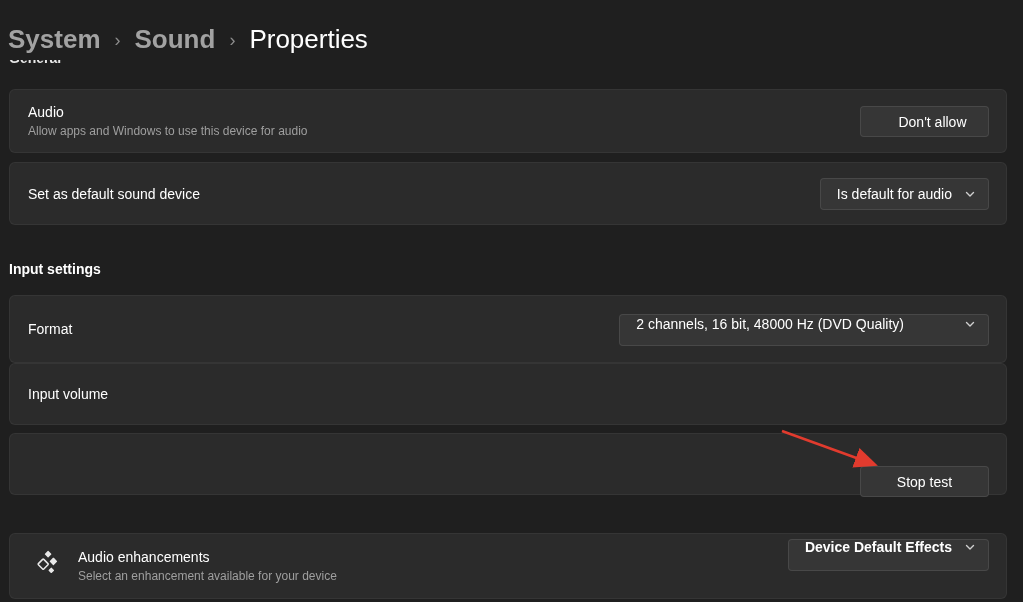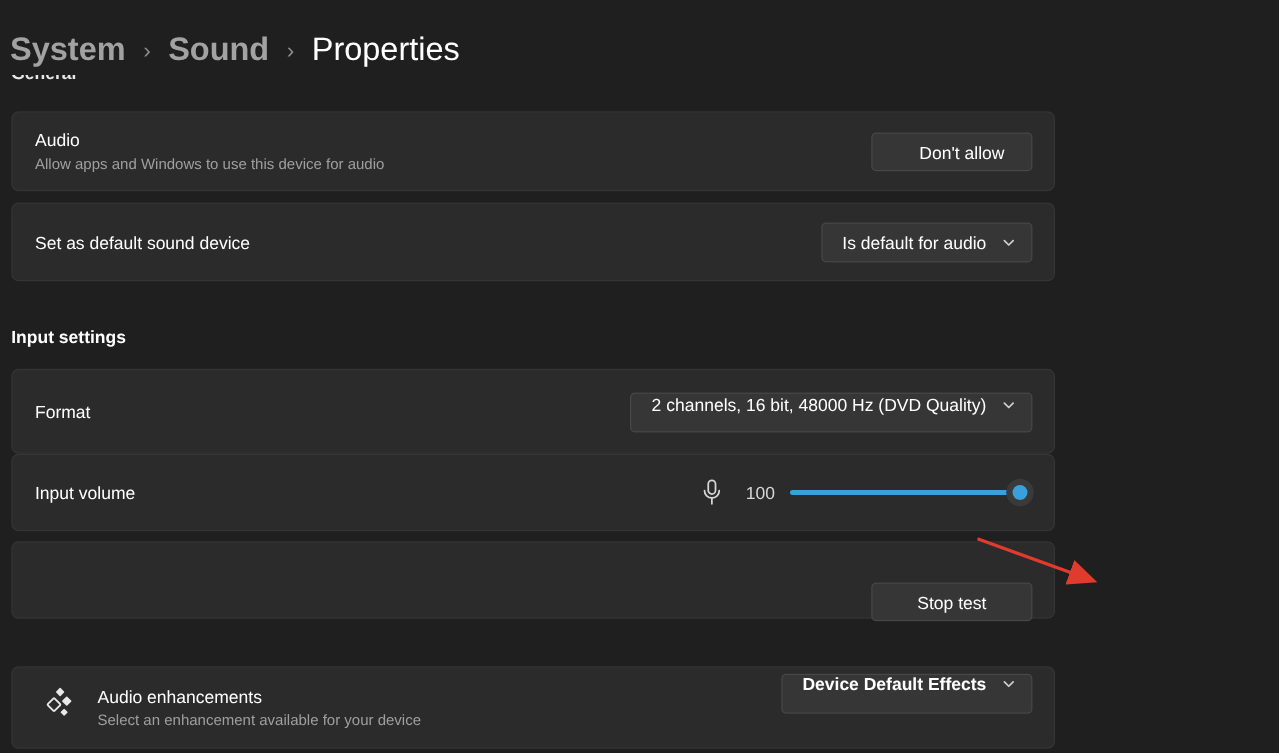--- a/index.html
+++ b/index.html
@@ -11,21 +11,21 @@
   .breadcrumb { position:absolute; left:8px; top:24px; display:flex; align-items:center; gap:14px; }
   .crumb { font-size:26px; font-weight:600; color:#a2a2a2; cursor:pointer; }
   .crumb-sep { font-size:18px; color:#8d8d8d; font-weight:400; padding-top:2px; }
   .crumb-current { font-size:26px; font-weight:400; color:#ffffff; }
 
   
   .clipped-label { position:absolute; left:9px; top:60px; height:10px; overflow:hidden; }
   .clipped-label span { display:block; margin-top:-10px; font-size:14px; font-weight:700; color:#e8e8e8; }
 
   
-  .card { position:absolute; left:9px; width:835px; background:#2b2b2b;
+  .card { position:absolute; left:9px; width:998px; background:#2b2b2b;
     border:1px solid rgba(255,255,255,0.05); border-radius:6px; }
   .card-title { font-size:14px; color:#ffffff; }
   .card-sub { font-size:12px; color:#9f9f9f; margin-top:4px; }
   .card-text { position:absolute; left:18px; top:50%; transform:translateY(-50%); }
   .single-label { position:absolute; left:18px; top:50%; transform:translateY(-50%); font-size:14px; color:#ffffff; }
 
   .section-header { position:absolute; left:9px; top:261px; font-size:14px; font-weight:700; color:#ffffff; }
 
   
   .ctl { position:absolute; display:flex; align-items:center; justify-content:center;
@@ -84,48 +84,32 @@
             <polyline points="2.5,4.5 6,8 9.5,4.5" fill="none" stroke="#cfcfcf" stroke-width="1.4" stroke-linecap="round" stroke-linejoin="round"></polyline>
           </svg>
       </span>
     </div>
   </div>
 
   <div class="section-header">Input settings</div>
 
   <div class="card" style="top:295px; height:68px;">
     <div class="single-label">Format</div>
-    <div class="ctl" style="right:17px; top:18px; height:32px; padding:0 12px 12px 16px;">
+    <div class="ctl" style="right:17px; top:18px; height:32px; padding:0 12px 12px 16px;gap:48px;">
       <span>2 channels, 16 bit, 48000 Hz (DVD Quality)</span>
       <span class="chev">
         <svg width="12" height="12" viewBox="0 0 12 12">
             <polyline points="2.5,4.5 6,8 9.5,4.5" fill="none" stroke="#cfcfcf" stroke-width="1.4" stroke-linecap="round" stroke-linejoin="round"></polyline>
           </svg>
       </span>
     </div>
   </div>
 
   <div class="card" style="top:363px; height:62px;">
     <div class="single-label">Input volume</div>
-    <div class="vol-row">
-      <span class="mic">
-        <svg width="17" height="23" viewBox="0 0 17 23">
-          <rect x="5.6" y="1.2" width="5.8" height="11" rx="2.9" fill="none" stroke="#d6d6d6" stroke-width="1.4"></rect>
-          <path d="M2.6 9.5 a5.9 5.9 0 0 0 11.8 0" fill="none" stroke="#d6d6d6" stroke-width="1.4" stroke-linecap="round"></path>
-          <line x1="8.5" y1="15.4" x2="8.5" y2="20" stroke="#d6d6d6" stroke-width="1.4" stroke-linecap="round"></line>
-        </svg>
-      </span>
-      <span class="vol-num">100</span>
-      <div class="slider">
-        <div class="slider-track"></div>
-        <div class="slider-thumb">
-          <div class="slider-thumb-dot"></div>
-        </div>
-      </div>
-    </div>
   </div>
 
   <div class="card" style="top:433px; height:62px;">
     <button class="ctl" style="right:17px; top:32px; width:129px; height:31px;">Stop test</button>
   </div>
 
   <div class="card" style="top:533px; height:66px;">
     <span class="enh-icon">
       <svg width="24" height="28" viewBox="0 0 24 28">
         <rect x="9.6" y="1.6" width="5" height="5" rx="0.6" transform="rotate(45 12.1 4.1)" fill="#e8e8e8"></rect>

